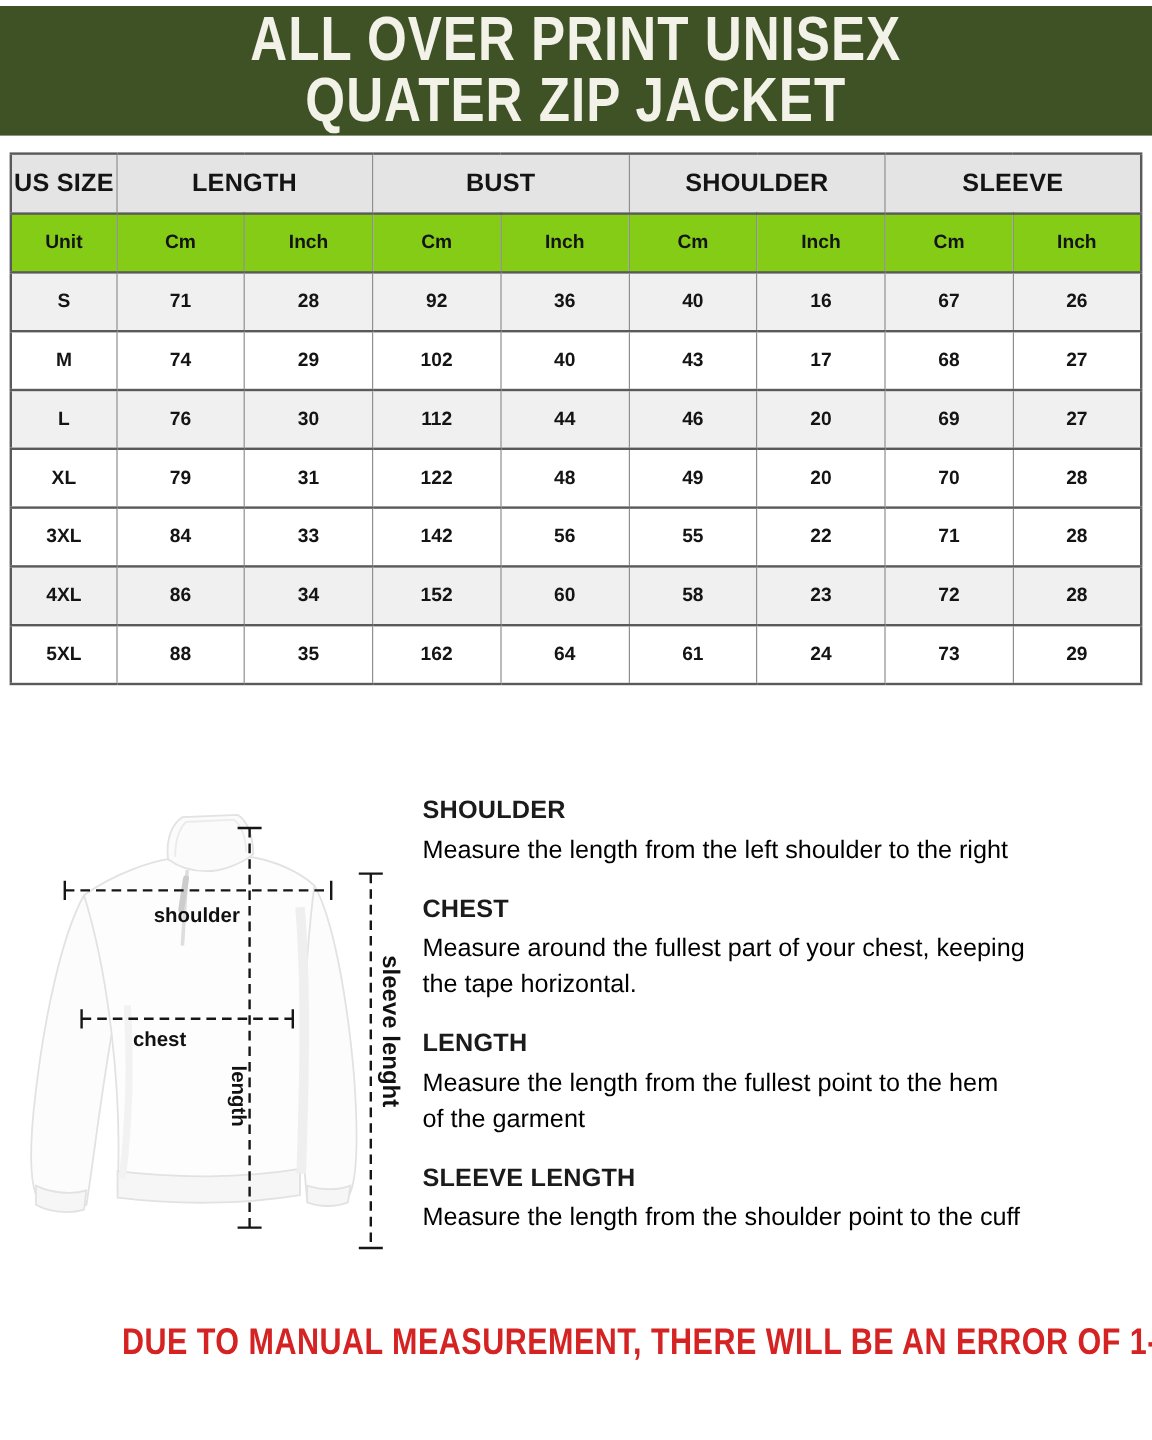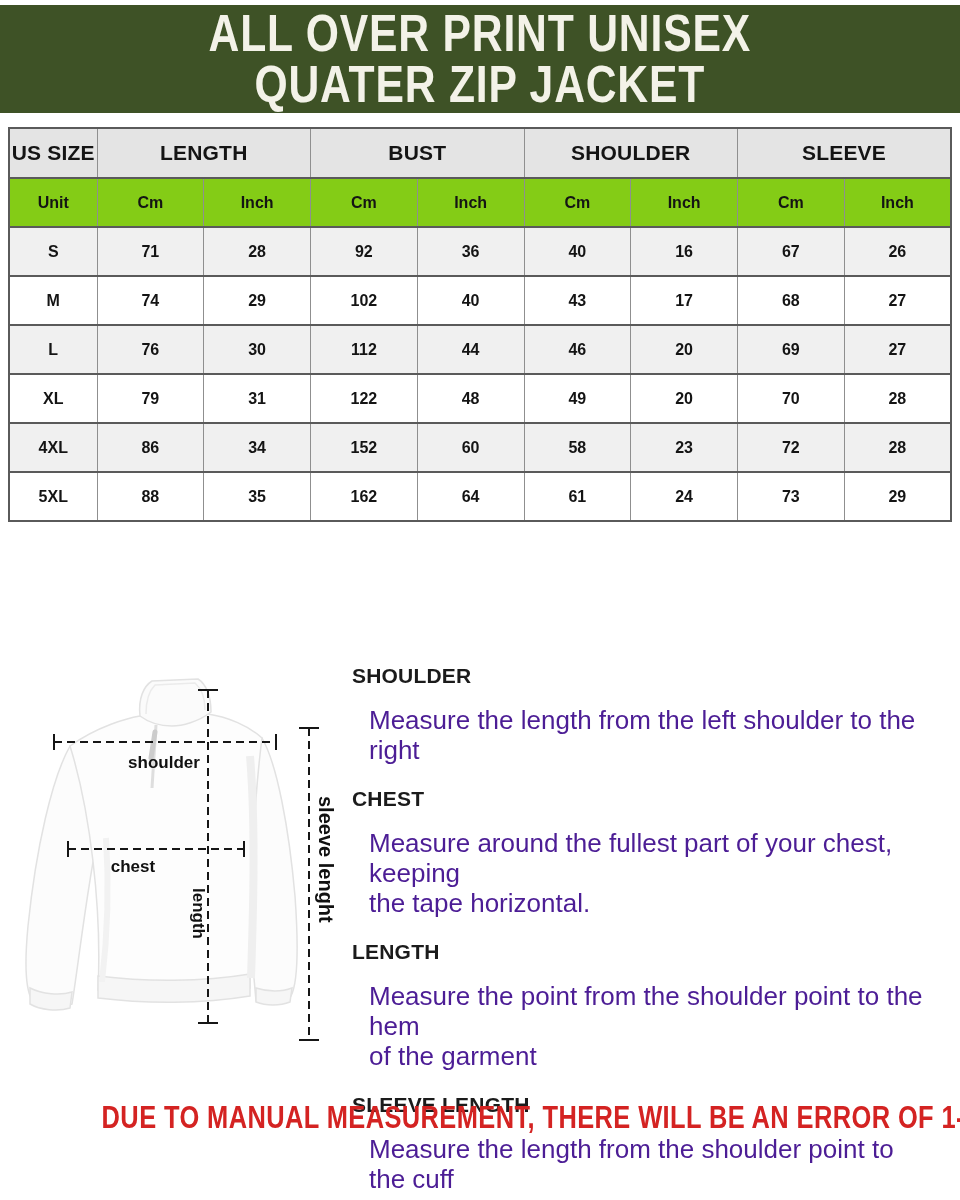--- a/index.html
+++ b/index.html
@@ -26,21 +26,21 @@
   .size-table tr.shade th,.size-table tr.shade td{background:#f0f0f0;}
   .size-table tr.plain th,.size-table tr.plain td{background:#ffffff;}
 
   
   .jacket-wrap{position:absolute;left:6px;top:638px;width:340px;height:420px;}
 
   
   .instructions{position:absolute;left:352px;top:664px;width:600px;}
   .instr{margin:0 0 22px 0;}
   .instr h3{margin:0 0 6px 0;font-size:21px;line-height:24px;font-weight:700;color:#1b1b1b;letter-spacing:.2px;}
-  .instr p{margin:17px;font-size:26px;line-height:30px;color:#4c1d95;white-space:pre-line;}
+  .instr p{margin:0;font-size:21px;line-height:30px;color:#000000;white-space:pre-line;}
 
   
   .warning{position:absolute;left:0;top:1100px;width:960px;text-align:center;}
   .warning span{display:inline-block;color:#d42322;font-weight:700;font-size:31px;
                 letter-spacing:.5px;transform:scaleX(0.82);white-space:nowrap;}
 </style>
 </head>
 <body>
 
 <div class="page">
@@ -116,20 +116,31 @@
         </tr>
         <tr class="plain">
           <th>XL</th>
           <td>79</td>
           <td>31</td>
           <td>122</td>
           <td>48</td>
           <td>49</td>
           <td>20</td>
           <td>70</td>
+          <td>28</td>
+        </tr>
+        <tr class="plain">
+          <th>3XL</th>
+          <td>84</td>
+          <td>33</td>
+          <td>142</td>
+          <td>56</td>
+          <td>55</td>
+          <td>22</td>
+          <td>71</td>
           <td>28</td>
         </tr>
         <tr class="shade">
           <th>4XL</th>
           <td>86</td>
           <td>34</td>
           <td>152</td>
           <td>60</td>
           <td>58</td>
           <td>23</td>
@@ -194,21 +205,21 @@
         <h3>SHOULDER</h3>
         <p>Measure the length from the left shoulder to the right</p>
       </div>
       <div class="instr">
         <h3>CHEST</h3>
         <p>Measure around the fullest part of your chest, keeping
 the tape horizontal.</p>
       </div>
       <div class="instr">
         <h3>LENGTH</h3>
-        <p>Measure the point from the shoulder point to the hem
+        <p>Measure the length from the fullest point to the hem
 of the garment</p>
       </div>
       <div class="instr">
         <h3>SLEEVE LENGTH</h3>
         <p>Measure the length from the shoulder point to the cuff</p>
       </div>
     </div>
 
   <div class="warning">
     <span>DUE TO MANUAL MEASUREMENT, THERE WILL BE AN ERROR OF 1-3 CM</span>

